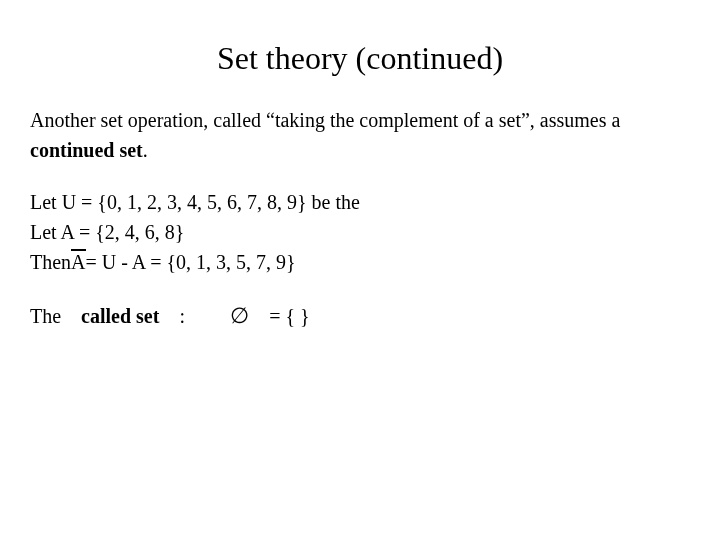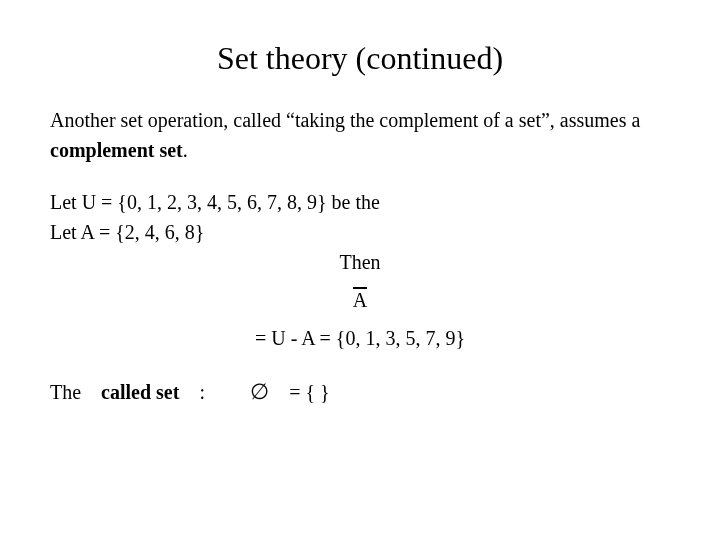--- a/index.html
+++ b/index.html
@@ -14,21 +14,21 @@
       background: #ffffff;
       font-family: 'Times New Roman', Times, serif;
       font-size: 20px;
       color: #000000;
       overflow: hidden;
     }
 
     .page {
       width: 720px;
       height: 412px;
-      padding: 30px 50px;
+      padding: 30px 30px;
       display: flex;
       flex-direction: column;
     }
 
     .title {
       text-align: center;
       font-size: 32px;
       font-weight: normal;
       margin-bottom: 28px;
       margin-top: 10px;
@@ -38,23 +38,22 @@
       margin-bottom: 22px;
       line-height: 1.5;
     }
 
     .bold {
       font-weight: bold;
     }
 
     .complement-line {
       display: flex;
-      align-items: center;
-      gap: 8px;
-      flex-direction: column;
+      align-items: flex-end;
+      gap: 0px;
     }
 
     .overline-span {
       position: relative;
       display: inline-block;
     }
 
     .overline-span::after {
       content: '';
       display: block;
@@ -79,21 +78,21 @@
 
   </style>
 </head>
 <body>
 
 <div class="page">
 
   <h1 class="title">Set theory (continued)</h1>
 
   <div class="section">
-    <span>Another set operation, called “taking the complement of a set”, assumes a </span><span class="bold">complement set</span><span>.</span>
+    <span>Another set operation, called “taking the complement of a set”, assumes a </span><span class="bold">continued set</span><span>.</span>
   </div>
 
   <div class="section">
     <div>
       <span>Let U = {0, 1, 2, 3, 4, 5, 6, 7, 8, 9} be the</span>
     </div>
     <div>
       <span>Let A = {2, 4, 6, 8}</span>
     </div>
     <div class="complement-line">

